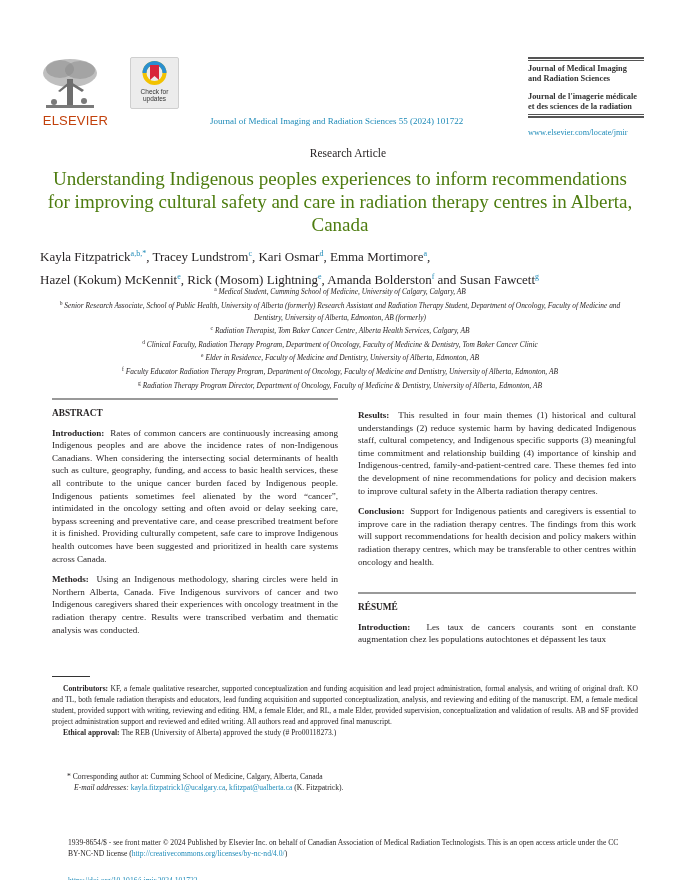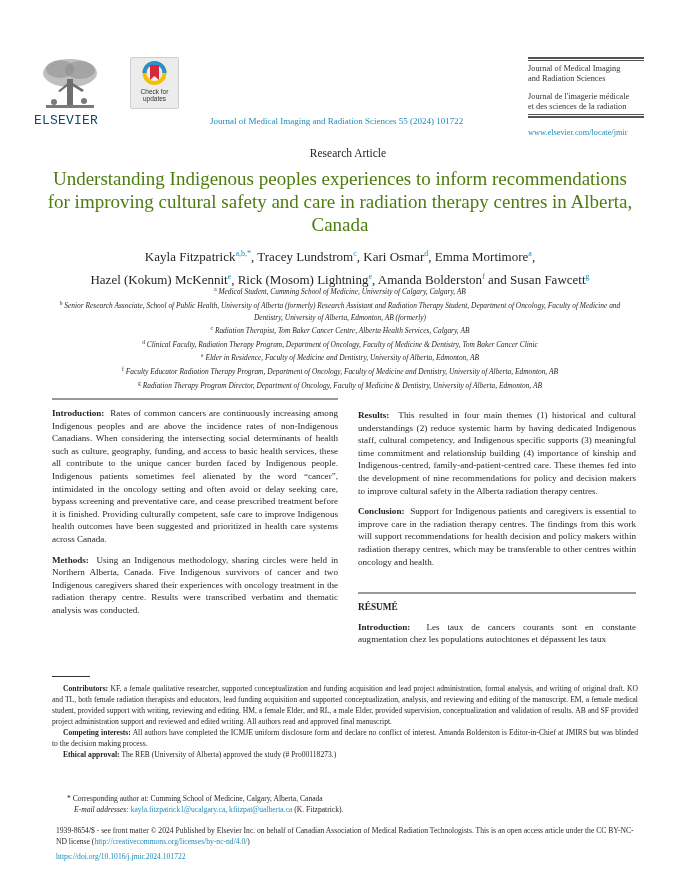--- a/index.html
+++ b/index.html
@@ -3,34 +3,34 @@
 <meta charset="utf-8">
 <style>
   html, body { margin:0; padding:0; background:#ffffff; }
   body { width:680px; height:880px; position:relative; overflow:hidden;
          font-family:"Liberation Serif", "DejaVu Serif", serif; color:#231f20; }
   .abs { position:absolute; }
   .link { color:#1f8bb8; text-decoration:none; }
 
   
   #elsevier-tree { left:40px; top:57px; width:60px; height:54px; }
-  #elsevier-word { left:34px; top:113px; width:74px; text-align:left; font-size:13px; color:#0c4a6e; letter-spacing:0.2px; font-family:Liberation Mono, monospace; }
+  #elsevier-word { left:34px; top:113px; width:74px; text-align:right; font-size:13px; color:#c2410c; letter-spacing:0.2px; font-family:Liberation Sans, sans-serif; }
   #check-updates { left:130px; top:57px; width:47px; height:50px; border:1px solid #cfcfcf; background:#ececec; border-radius:2px; }
   #check-updates .lbl { position:absolute; left:0; right:0; top:30px; text-align:center; font-family:"Liberation Sans", sans-serif; font-size:6.5px; line-height:7px; color:#333; }
   #journal-citation { left:210px; top:116px; width:300px; font-size:9px; color:#1f8bb8; }
-  #journal-box { left:528px; top:57px; width:116px; }
+  #journal-box { left:528px; top:57px; width:116px;font-weight:bold; }
   #journal-box .rule { border-top:2px solid #555; border-bottom:1px solid #555; height:1px; margin-bottom:3px; }
   #journal-box .rule2 { border-top:1px solid #555; border-bottom:2px solid #555; height:1px; margin-top:2px; }
   #journal-box .t { font-size:8.3px; line-height:10px; color:#333; }
   #journal-box .gap { height:8px; }
   #journal-url { left:528px; top:128px; width:116px; font-size:8.3px; color:#1f8bb8; }
 
   #article-type { left:8px; width:680px; top:147px; text-align:center; font-size:11.5px; color:#231f20; }
   #title { left:40px; width:600px; top:167px; text-align:center; font-size:19px; line-height:23px; color:#4d7c0f; }
-  #authors { left:40px; width:600px; top:244px; text-align:center; font-size:13px; line-height:20px; }
+  #authors { left:40px; width:600px; top:244px; text-align:left; font-size:13px; line-height:20px; }
   #authors sup { color:#1f8bb8; font-size:8px; }
   #affiliations { left:50px; width:580px; top:284px; text-align:center; font-style:italic; font-size:7.4px; line-height:11.3px; }
   #affiliations sup { font-style:normal; font-size:5.5px; }
 
   
   .col { font-size:9.1px; line-height:12.6px; text-align:justify; hyphens:auto; }
   #col-left { left:52px; top:398px; width:286px; }
   #col-right { left:358px; top:402px; width:278px; }
   .section-rule { border-top:2px solid #999; margin-bottom:7px; }
   .section-head { font-weight:bold; font-size:9.3px; margin-bottom:2px; }
@@ -38,21 +38,21 @@
   .col b { font-weight:bold; }
 
   
   #fn-rule { left:52px; top:676px; width:38px; border-top:1px solid #333; }
   #footnotes { left:52px; top:683px; width:586px; font-size:7.6px; line-height:11px; text-align:justify; }
   #footnotes p { margin:0; }
   #footnotes .ind { text-indent:11px; }
   #footnotes .ind2 { padding-left:11px; }
 
   #bottom { left:52px; top:821px; width:586px; font-size:7.6px; line-height:11px; }
-  #bottom p { margin:4px; }
+  #bottom p { margin:16px; }
 </style>
 </head>
 <body>
 
 <div class="abs" id="elsevier-tree">
   <svg width="60" height="54" viewBox="0 0 60 54">
     <g fill="#8a8a8a">
       <ellipse cx="30" cy="16" rx="27" ry="14" opacity="0.55"></ellipse>
       <ellipse cx="20" cy="12" rx="14" ry="9" opacity="0.5"></ellipse>
       <ellipse cx="40" cy="13" rx="15" ry="9" opacity="0.5"></ellipse>
@@ -98,37 +98,37 @@
     <div><sup>b</sup> <span>Senior Research Associate, School of Public Health, University of Alberta (formerly) Research Assistant and Radiation Therapy Student, Department of Oncology, Faculty of Medicine and Dentistry, University of Alberta, Edmonton, AB (formerly)</span></div>
     <div><sup>c</sup> <span>Radiation Therapist, Tom Baker Cancer Centre, Alberta Health Services, Calgary, AB</span></div>
     <div><sup>d</sup> <span>Clinical Faculty, Radiation Therapy Program, Department of Oncology, Faculty of Medicine &amp; Dentistry, Tom Baker Cancer Clinic</span></div>
     <div><sup>e</sup> <span>Elder in Residence, Faculty of Medicine and Dentistry, University of Alberta, Edmonton, AB</span></div>
     <div><sup>f</sup> <span>Faculty Educator Radiation Therapy Program, Department of Oncology, Faculty of Medicine and Dentistry, University of Alberta, Edmonton, AB</span></div>
     <div><sup>g</sup> <span>Radiation Therapy Program Director, Department of Oncology, Faculty of Medicine &amp; Dentistry, University of Alberta, Edmonton, AB</span></div>
   </div>
 
 <div class="abs col" id="col-left">
   <div class="section-rule"></div>
+  <div class="section-head">ABSTRACT</div>
   <p><b>Introduction:</b>&nbsp; <span>Rates of common cancers are continuously increasing among Indigenous peoples and are above the incidence rates of non-Indigenous Canadians. When considering the intersecting social determinants of health such as culture, geography, funding, and access to basic health services, these all contribute to the unique cancer burden faced by Indigenous people. Indigenous patients sometimes feel alienated by the word “cancer”, intimidated in the oncology setting and often avoid or delay seeking care, bypass screening and preventative care, and cease prescribed treatment before it is finished. Providing culturally competent, safe care to improve Indigenous health outcomes have been suggested and prioritized in health care systems across Canada.</span></p>
   <p><b>Methods:</b>&nbsp; <span>Using an Indigenous methodology, sharing circles were held in Northern Alberta, Canada. Five Indigenous survivors of cancer and two Indigenous caregivers shared their experiences with oncology treatment in the radiation therapy centre. Results were transcribed verbatim and thematic analysis was conducted.</span></p>
 </div>
 
 <div class="abs col" id="col-right">
   <p><b>Results:</b>&nbsp; <span>This resulted in four main themes (1) historical and cultural understandings (2) reduce systemic harm by having dedicated Indigenous staff, cultural competency, and Indigenous specific supports (3) meaningful time commitment and relationship building (4) importance of kinship and Indigenous-centred, family-and-patient-centred care. These themes fed into the development of nine recommendations for policy and decision makers to improve cultural safety in the Alberta radiation therapy centres.</span></p>
   <p><b>Conclusion:</b>&nbsp; <span>Support for Indigenous patients and caregivers is essential to improve care in the radiation therapy centres. The findings from this work will support recommendations for health decision and policy makers within radiation therapy centres, which may be transferable to other centres within oncology and health.</span></p>
   <div style="height:16px;"></div>
   <div class="section-rule"></div>
   <div class="section-head">RÉSUMÉ</div>
   <p><b>Introduction:</b>&nbsp; <span>Les taux de cancers courants sont en constante augmentation chez les populations autochtones et dépassent les taux</span></p>
 </div>
 
 <div class="abs" id="fn-rule"></div>
 <div class="abs" id="footnotes">
   <p class="ind"><b>Contributors:</b> <span>KF, a female qualitative researcher, supported conceptualization and funding acquisition and lead project administration, formal analysis, and writing of original draft. KO and TL, both female radiation therapists and educators, lead funding acquisition and supported conceptualization, analysis, and reviewing and editing of the manuscript. EM, a female medical student, provided support with writing, reviewing and editing. HM, a female Elder, and RL, a male Elder, provided supervision, conceptualization and validation of results. AB and SF provided project administration support and reviewed and edited writing. All authors read and approved final manuscript.</span></p>
-  <p class="ind"><b>Competing interests:</b> <span>All authors have completed the ICMJE uniform disclosure form and declare no conflict of interest. Amanda Bolderston is Editor-in-Chief at JMIRS but was blinded to the decision making process.</span></p>
   <p class="ind"><b>Ethical approval:</b> <span>The REB (University of Alberta) approved the study (# Pro00118273.)</span></p>
   <p class="ind2" style="padding-left:15px;margin-top:33px;">* Corresponding author at: Cumming School of Medicine, Calgary, Alberta, Canada</p>
   <p style="padding-left:22px;"><i>E-mail addresses:</i> <a class="link">kayla.fitzpatrick1@ucalgary.ca</a><span>, </span><a class="link">kfitzpat@ualberta.ca</a><span> (K. Fitzpatrick).</span></p>
 </div>
 
 <div class="abs" id="bottom">
   <p><span>1939-8654/$ - see front matter © 2024 Published by Elsevier Inc. on behalf of Canadian Association of Medical Radiation Technologists. This is an open access article under the CC BY-NC-ND license (</span><a class="link">http://creativecommons.org/licenses/by-nc-nd/4.0/</a><span>)</span></p>
   <p><a class="link">https://doi.org/10.1016/j.jmir.2024.101722</a></p>
 </div>
 

